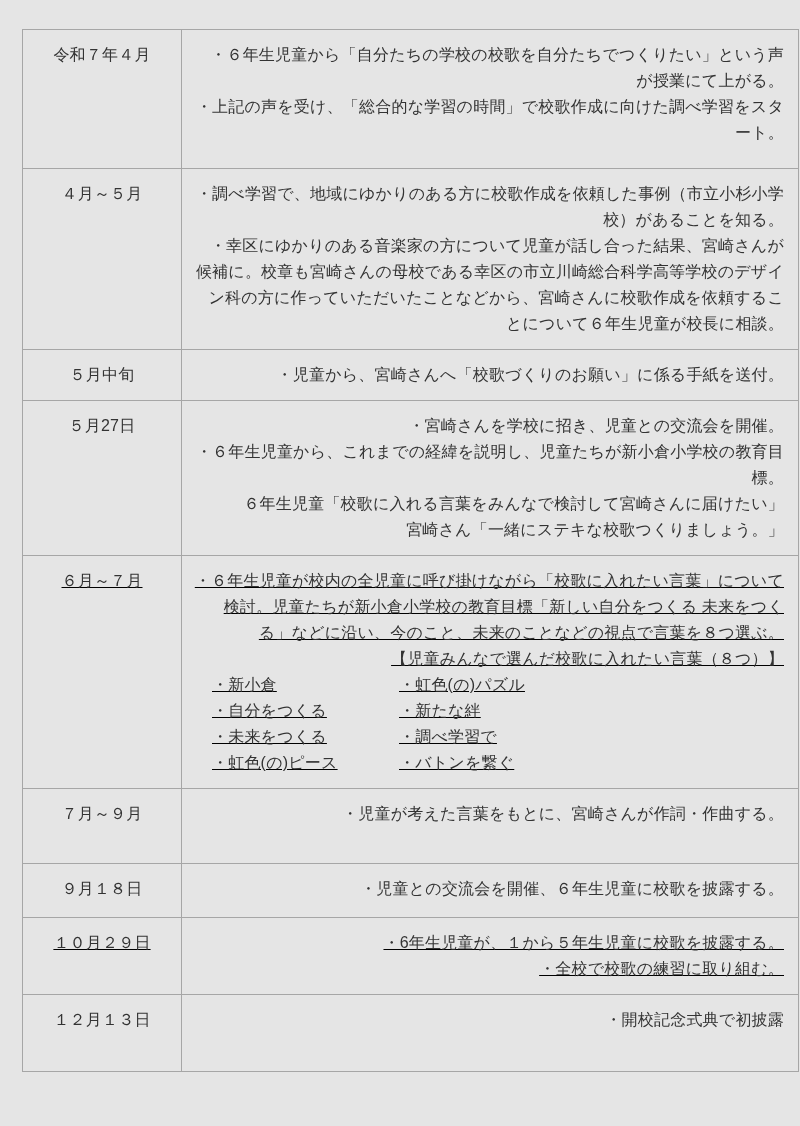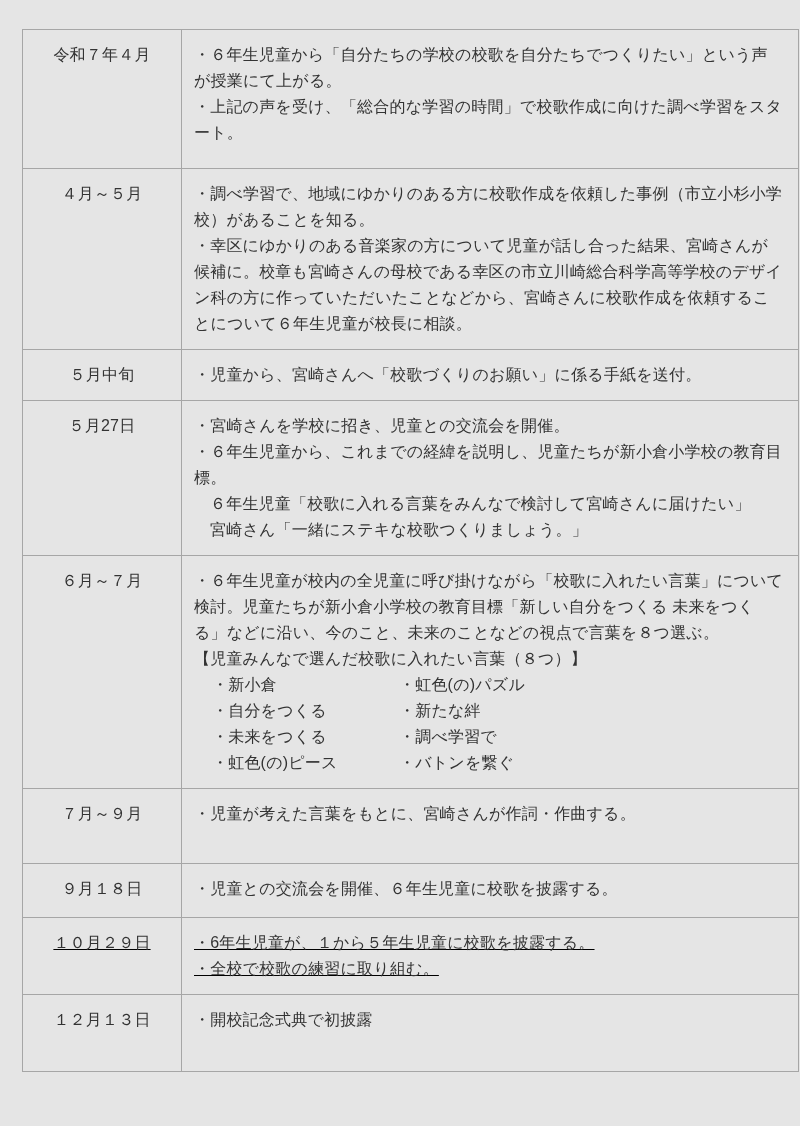--- a/index.html
+++ b/index.html
@@ -33,34 +33,34 @@
   }
   td.date-cell {
     width: 150px;
     text-align: center;
     padding: 12px 4px;
   }
   td.content-cell {
     width: 590px;
     padding: 12px 14px 12px 12px;
   }
-  .para { margin: 0; }
+  .para { margin: 0; text-align: right; }
   .para.indent { padding-left: 1em; }
   .word-grid {
     display: grid;
     grid-template-columns: 187px 1fr;
     padding-left: 18px;
   }
   .word-item { line-height: 26px; }
   
   tbody tr:nth-child(1)  { height: 139px; }
   tbody tr:nth-child(2)  { height: 174px; }
   tbody tr:nth-child(3)  { height: 51px; padding-left: 34px; }
   tbody tr:nth-child(4)  { height: 155px; }
-  tbody tr:nth-child(5)  { height: 230px; }
+  tbody tr:nth-child(5)  { height: 230px; text-decoration: underline; }
   tbody tr:nth-child(6)  { height: 75px; }
   tbody tr:nth-child(7)  { height: 54px; }
   tbody tr:nth-child(8)  { height: 57px; text-decoration: underline; }
   tbody tr:nth-child(9)  { height: 77px; }
   tbody tr:nth-child(10) { height: 52px; }
 </style>
 </head>
 <body>
 
 <div class="page">

